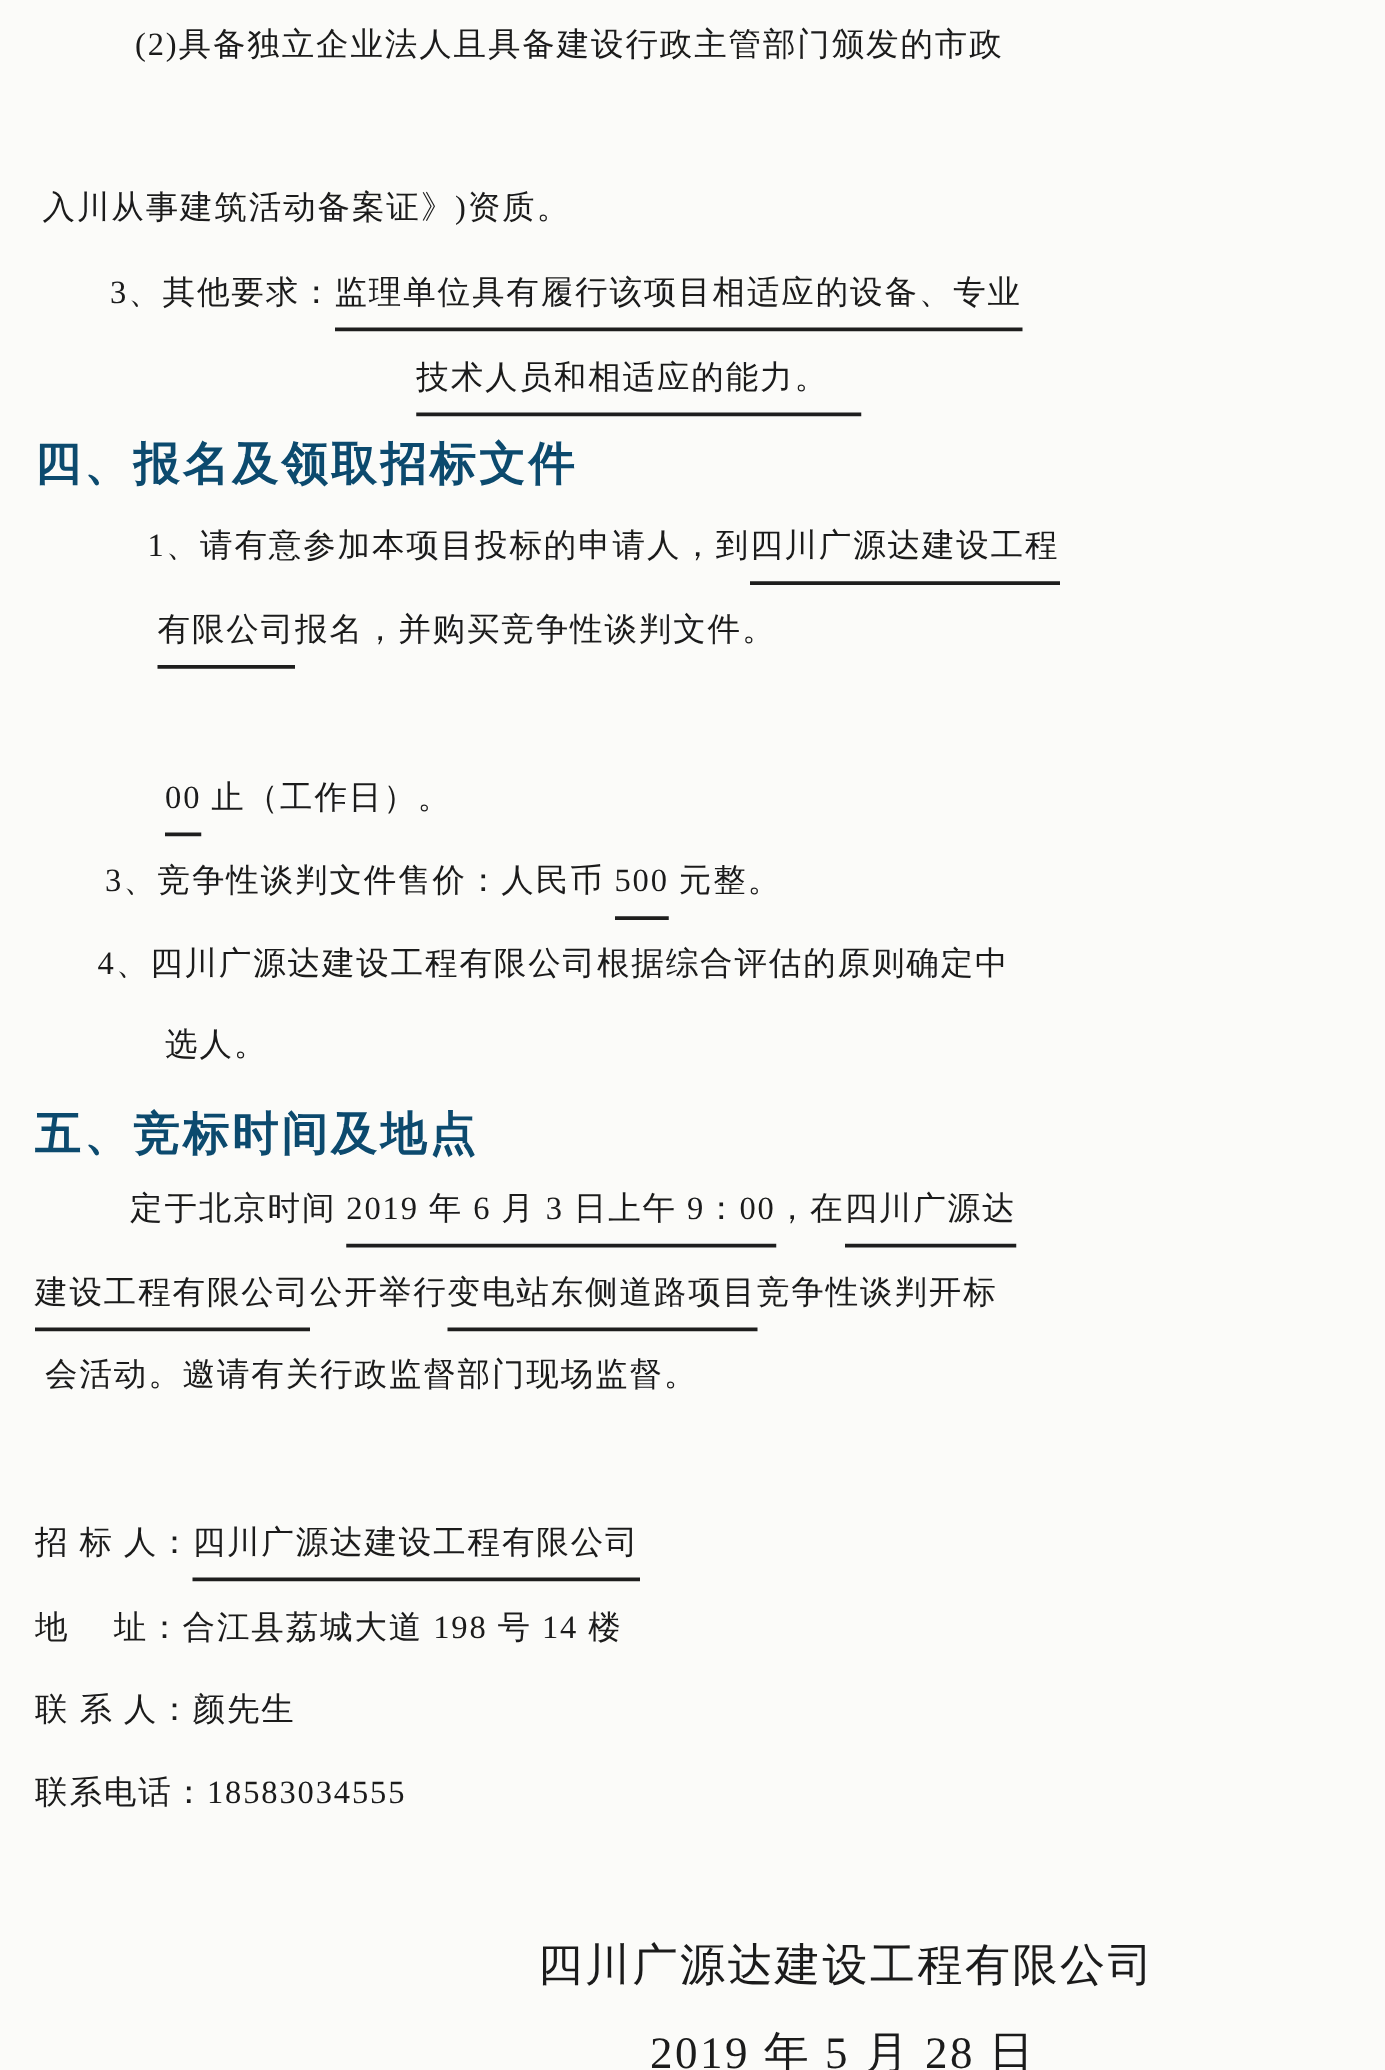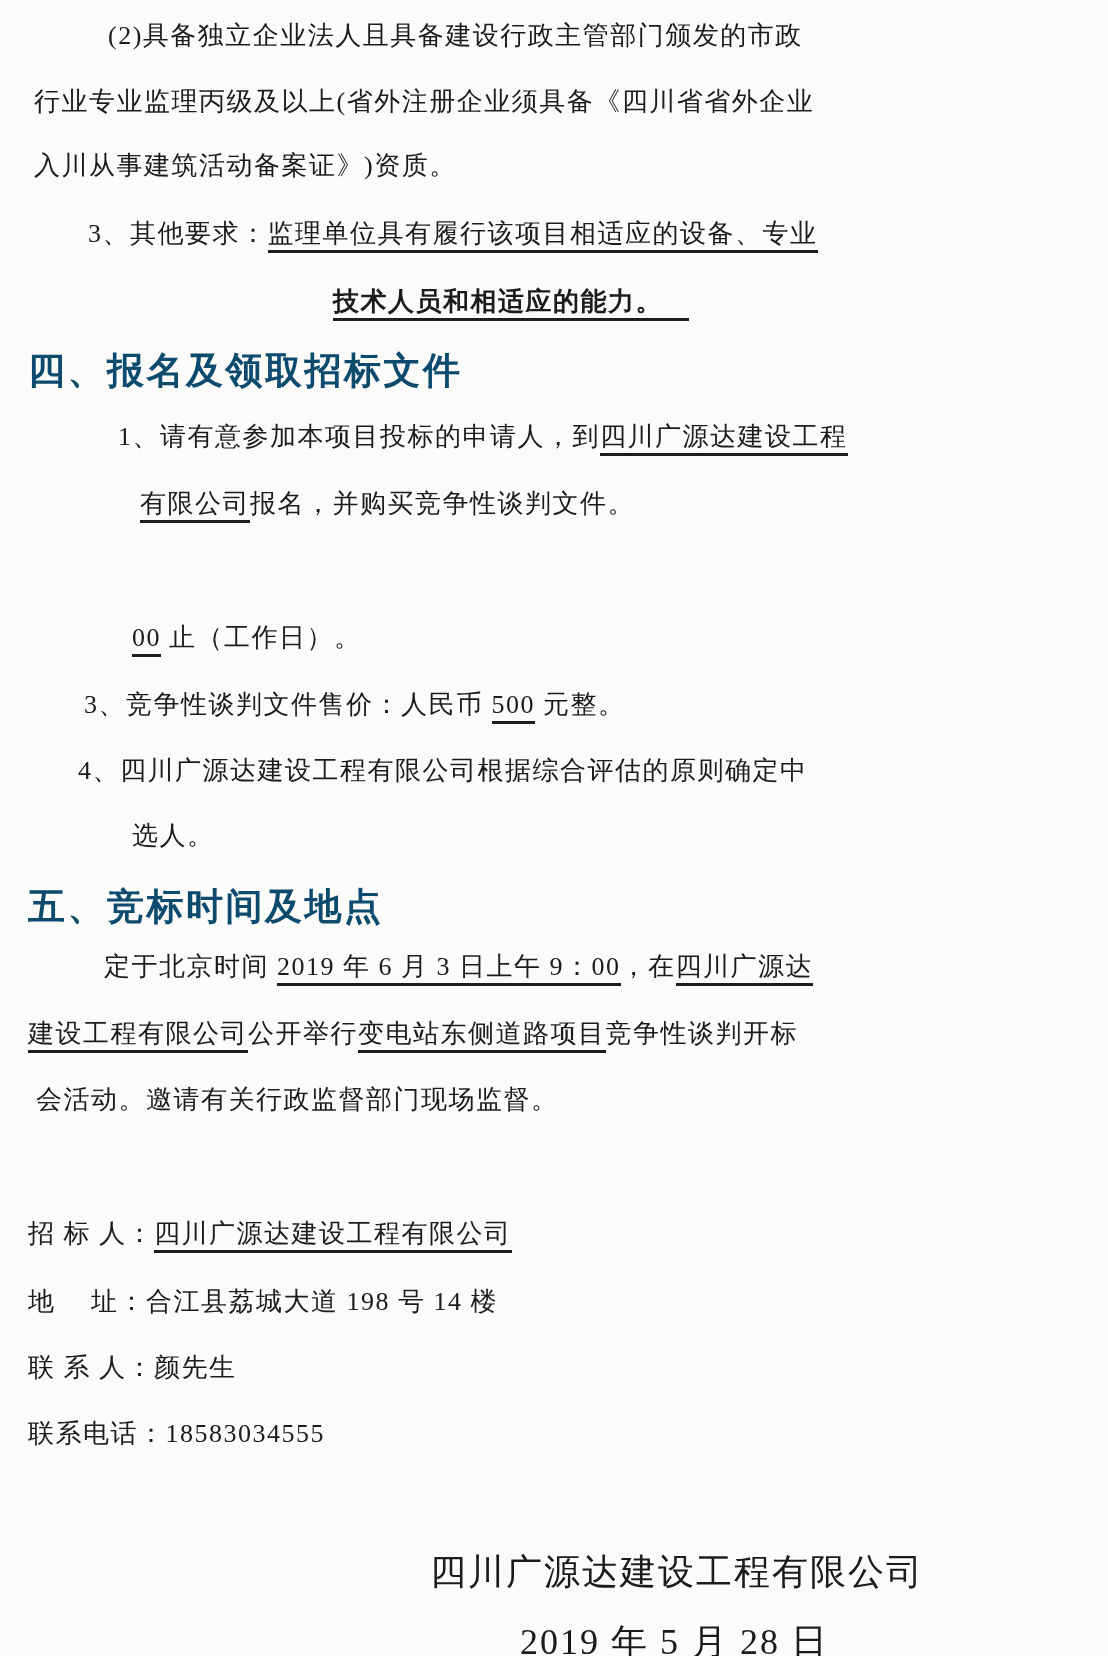--- a/index.html
+++ b/index.html
@@ -22,41 +22,40 @@
   }
   .heading {
     font-family: "Liberation Sans", "DejaVu Sans", sans-serif;
     font-weight: 700;
     font-size: 37px;
     letter-spacing: 2.5px;
     color: #0c4a6e;
   }
   .u {
     border-bottom: 3px solid #1e1e1e;
-    padding-bottom: 2px;
+    padding-bottom: 14px;
   }
-  .ext { padding-right: 26px; font-weight: bold; } 
+  .ext { padding-right: 26px; } 
   .sig { font-size: 36px; letter-spacing: 2px; }
 </style>
 </head>
 <body>
 
 <div class="page">
 
   <div class="line" style="left:108px;top:20px">(2)具备独立企业法人且具备建设行政主管部门颁发的市政</div>
-  <div class="line" style="left:34px;top:86px">行业专业监理丙级及以上(省外注册企业须具备《四川省省外企业</div>
   <div class="line" style="left:34px;top:150px">入川从事建筑活动备案证》)资质。</div>
 
   <div class="line" style="left:88px;top:218px"><span>3、其他要求：</span><span class="u">监理单位具有履行该项目相适应的设备、专业</span></div>
   <div class="line" style="left:333px;top:286px"><span class="u ext">技术人员和相适应的能力。</span></div>
 
   <div class="line heading" style="left:28px;top:348px">四、报名及领取招标文件</div>
 
   <div class="line" style="left:118px;top:421px"><span>1、请有意参加本项目投标的申请人，到</span><span class="u">四川广源达建设工程</span></div>
-  <div class="line" style="left:140px;top:488px"><span class="u">有限公司</span><span>报名，并购买竞争性谈判文件。</span></div>
+  <div class="line" style="left:126px;top:488px"><span class="u">有限公司</span><span>报名，并购买竞争性谈判文件。</span></div>
 
   <div class="line" style="left:132px;top:622px"><span class="u">00</span><span> 止（工作日）。</span></div>
 
   <div class="line" style="left:84px;top:689px"><span>3、竞争性谈判文件售价：人民币 </span><span class="u">500</span><span> 元整。</span></div>
 
   <div class="line" style="left:78px;top:755px">4、四川广源达建设工程有限公司根据综合评估的原则确定中</div>
   <div class="line" style="left:132px;top:820px">选人。</div>
 
   <div class="line heading" style="left:28px;top:884px">五、竞标时间及地点</div>
 

